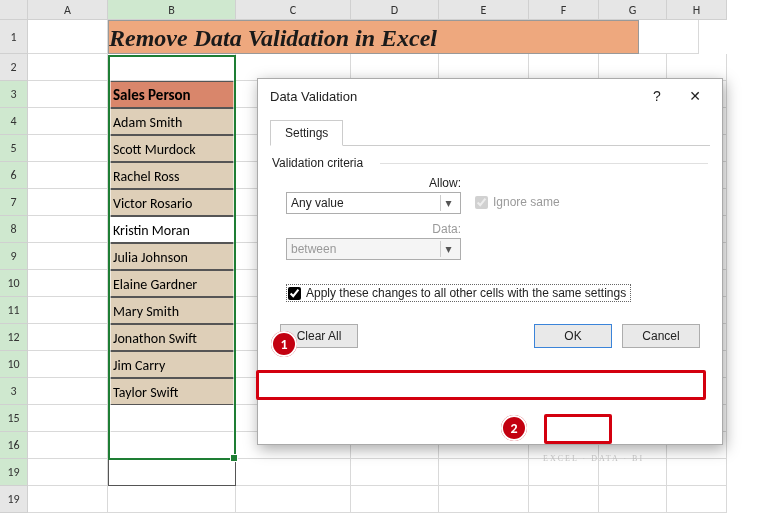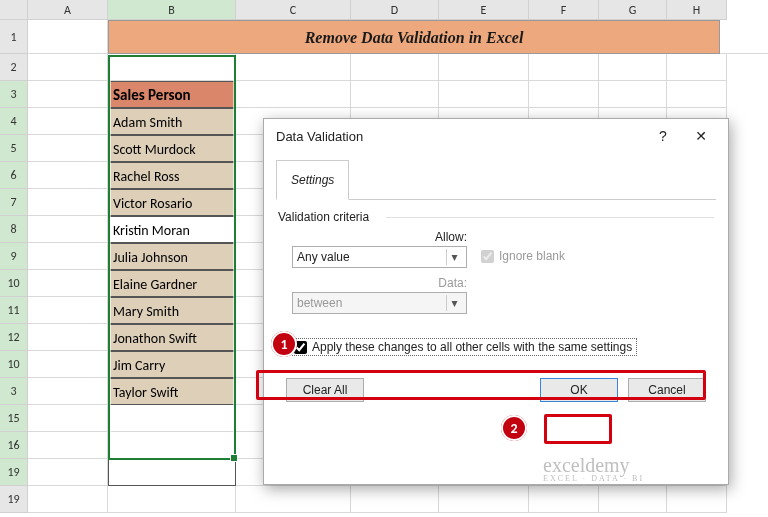--- a/index.html
+++ b/index.html
@@ -53,30 +53,29 @@
     border-bottom: 1px solid #d9d9d9;
     padding: 0 4px;
     line-height: 27px;
     overflow: hidden;
     white-space: nowrap;
     background: #fff;
   }
   .row.r1 { height: 34px; }
   .row.r1 .rn { line-height: 34px;}
   .title-merge {
-    width: 612px;
+    width: 531px;
     background: #eea87e;
     border: 1px solid #999;
     border-right:1px solid #999;
     border-bottom:1px solid #999;
-    text-align: center;
     font-family: Georgia, serif;
     font-style: italic;
     font-weight: bold;
-    font-size: 16px;
+    font-size: 24px;
     line-height: 34px;
     color: #1a1a1a;
   }
   .hdr-cell {
     background: #d9866b;
     font-weight: bold;
     font-size: 15px;
     border: 1px solid #555;
     border-right:1px solid #555;
     border-bottom:1px solid #555;
@@ -102,59 +101,57 @@
     content:"";
     position:absolute;
     right:-4px; bottom:-4px;
     width:6px; height:6px;
     background:#1e7e34;
     border:1px solid #fff;
   }
   
   .dialog {
     position: absolute;
-    left: 263px;
+    left: 257px;
     top: 78px;
     width: 466px;
     height: 367px;
     background: #fff;
     border: 1px solid #aaa;
     box-shadow: 2px 4px 14px rgba(0,0,0,.35);
     font-family: "Segoe UI", Arial, sans-serif;
     font-size: 12px;
     color: #222;
-    margin-top: 40px;
   }
   .dlg-titlebar {
     display:flex;
     align-items:center;
     height:34px;
     padding:0 8px 0 12px;
     background:#fff;
     border-bottom: none;
   }
   .dlg-title { flex:1; font-size:13px; }
   .dlg-help, .dlg-close {
     width: 38px; height:28px;
     display:flex; align-items:center; justify-content:center;
     font-size:14px; color:#222;
   }
   .dlg-inner { padding: 6px 14px 12px 14px; }
   .tabs { display:flex; border-bottom:1px solid #ccc; margin: 0 -2px 10px -2px;}
   .tab {
-    padding: 12px 14px;
+    padding: 5px 14px;
     margin-right: 2px;
     border:1px solid transparent;
     border-bottom:none;
     background:#fff;
     font-size:12px;
     position:relative;
     top:1px;
     cursor:pointer;
-    font-style:italic;
   }
   .tab.active { border-color:#ccc; background:#fff; border-bottom:1px solid #fff;}
   .group-label { font-size:12px; margin-bottom:6px; position:relative;}
   .group-label::after {
     content:"";
     position:absolute;
     left: 108px; right:0; top:50%;
     border-top:1px solid #e0e0e0;
   }
   .field-row { display:flex; align-items:center; margin:4px 0 8px 14px; gap:14px;}
@@ -478,21 +475,21 @@
     <div class="field-row">
       <div class="field-col">
         <div class="lbl"><span>Allow:</span></div>
         <div class="dropdown">
           <span>Any value</span>
           <span class="dd-arrow">▾</span>
         </div>
       </div>
       <label class="chk" style="margin-top:14px;">
         <input type="checkbox" checked="" disabled="" style="">
-        <span>Ignore blank</span>
+        <span>Ignore same</span>
       </label>
     </div>
 
     <div class="field-row">
       <div class="field-col">
         <div class="lbl" style="color:#9a9a9a">Data:</div>
         <div class="dropdown disabled">
           <span>between</span>
           <span class="dd-arrow">▾</span>
         </div>
@@ -512,15 +509,14 @@
     </div>
   </div>
 </div>
 
 <div class="anno-box1"></div>
 <div class="anno-box2"></div>
 <div class="badge b1">1</div>
 <div class="badge b2">2</div>
 
 <div class="watermark">
-  <div>exceldemy</div>
   <div class="sub">EXCEL · DATA · BI</div>
 </div>
 
 </body></html>

